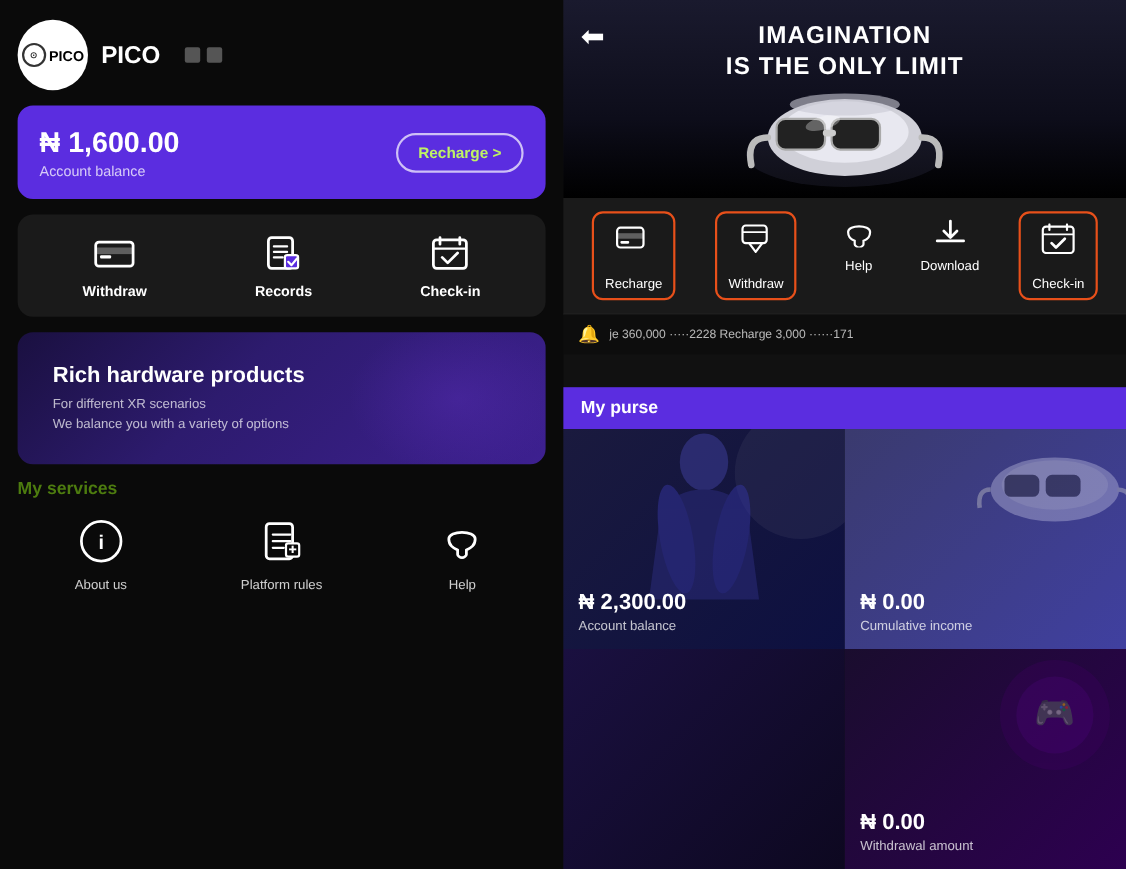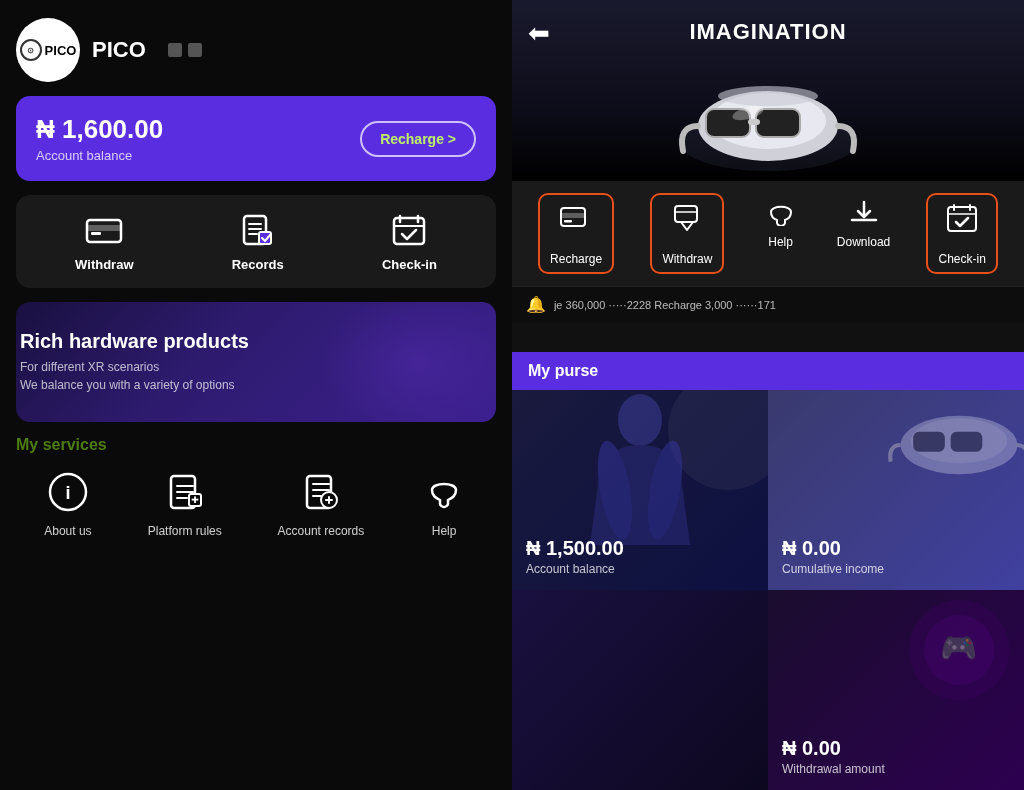--- a/index.html
+++ b/index.html
@@ -138,21 +138,21 @@
     .action-label {
       font-size: 13px;
       font-weight: 600;
       color: #fff;
     }
 
     
     .banner {
       background: linear-gradient(135deg, #1a1040 0%, #2d1b6e 40%, #3d2090 100%);
       border-radius: 14px;
-      padding: 28px 4px;
+      padding: 28px 32px;
       position: relative;
       overflow: hidden;
       min-height: 110px;
       display: flex;
       flex-direction: column;
       justify-content: space-between;
     }
     .banner::before {
       content: '';
       position: absolute;
@@ -470,31 +470,20 @@
           <svg width="40" height="40" viewBox="0 0 40 40" fill="none">
             <rect x="6" y="4" width="24" height="32" rx="3" stroke="white" stroke-width="2.5" fill="none"></rect>
             <path d="M12 14 H28 M12 20 H28 M12 26 H22" stroke="white" stroke-width="2" stroke-linecap="round"></path>
             <rect x="24" y="22" width="12" height="12" rx="2" fill="#0a0a0a" stroke="white" stroke-width="2"></rect>
             <text x="30" y="31" text-anchor="middle" fill="white" font-size="9">✚</text>
           </svg>
         </div>
         <span class="service-label">Platform rules</span>
       </div>
 
-      <div class="service-item">
-        <div class="service-icon">
-          <svg width="40" height="40" viewBox="0 0 40 40" fill="none">
-            <rect x="6" y="4" width="24" height="32" rx="3" stroke="white" stroke-width="2.5" fill="none"></rect>
-            <path d="M12 12 H28 M12 18 H28 M12 24 H20" stroke="white" stroke-width="2" stroke-linecap="round"></path>
-            <circle cx="28" cy="28" r="8" fill="#0a0a0a" stroke="white" stroke-width="2"></circle>
-            <path d="M25 28 H31 M28 25 V31" stroke="white" stroke-width="2" stroke-linecap="round"></path>
-          </svg>
-        </div>
-        <span class="service-label">Account records</span>
-      </div>
 
       <div class="service-item">
         <div class="service-icon">
           <svg width="40" height="40" viewBox="0 0 40 40" fill="none">
             <path d="M8 18 C8 10 32 10 32 18 C32 24 28 26 24 28 L24 32 C24 33 22 35 20 35 C18 35 16 33 16 32 L16 28 C12 26 8 24 8 18Z" stroke="white" stroke-width="2.5" fill="none"></path>
           </svg>
         </div>
         <span class="service-label">Help</span>
       </div>
 
@@ -502,20 +491,21 @@
   </div>
 
 </div>
 
 <div class="right-panel">
 
   <div class="hero-banner">
     <div class="back-icon">⬅</div>
     <div class="hero-title">
       <span>IMAGINATION</span><br>
+      <span>IS THE ONLY LIMIT</span>
     </div>
 
     <div class="vr-headset">
       <svg viewBox="0 0 200 130" fill="none" xmlns="http://www.w3.org/2000/svg">
 
         <ellipse cx="100" cy="80" rx="90" ry="30" fill="rgba(180,180,255,0.08)"></ellipse>
 
         <ellipse cx="100" cy="65" rx="70" ry="35" fill="#d0d0d8"></ellipse>
         <ellipse cx="100" cy="60" rx="58" ry="28" fill="#e8e8f0"></ellipse>
 
@@ -605,21 +595,21 @@
       <div class="purse-card dark-blue" style="position:relative; overflow:hidden;">
         <div class="card-bg-circle"></div>
 
         <svg style="position:absolute;top:0;left:50%;transform:translateX(-50%);width:170px;height:160px;opacity:0.5;" viewBox="0 0 120 160" fill="none">
           <ellipse cx="60" cy="30" rx="22" ry="26" fill="#4040a0"></ellipse>
           <path d="M20 80 Q30 55 60 55 Q90 55 100 80 L110 155 L10 155 Z" fill="#2d2d80"></path>
           <ellipse cx="35" cy="100" rx="15" ry="50" fill="#3535a0" transform="rotate(-10,35,100)"></ellipse>
           <ellipse cx="85" cy="100" rx="15" ry="50" fill="#3535a0" transform="rotate(10,85,100)"></ellipse>
         </svg>
         <div style="position:relative;z-index:2;">
-          <div class="purse-card-amount">₦ 1,500.00</div>
+          <div class="purse-card-amount">₦ 2,300.00</div>
           <div class="purse-card-label">Account balance</div>
         </div>
       </div>
 
       <div class="purse-card purple-light" style="position:relative;overflow:hidden;">
         <svg style="position:absolute;top:5px;right:-10px;width:150px;height:100px;opacity:0.4;" viewBox="0 0 180 120" fill="none">
           <ellipse cx="90" cy="60" rx="70" ry="35" fill="#c0c0e0"></ellipse>
           <ellipse cx="90" cy="55" rx="58" ry="27" fill="#e0e0f0"></ellipse>
           <rect x="35" y="44" width="38" height="24" rx="7" fill="#333"></rect>
           <rect x="80" y="44" width="38" height="24" rx="7" fill="#333"></rect>

